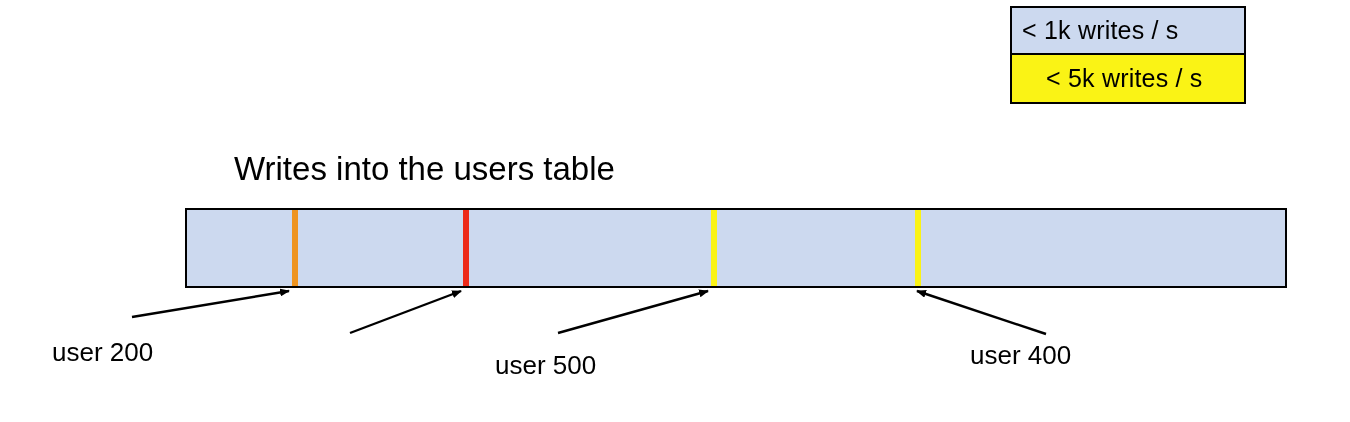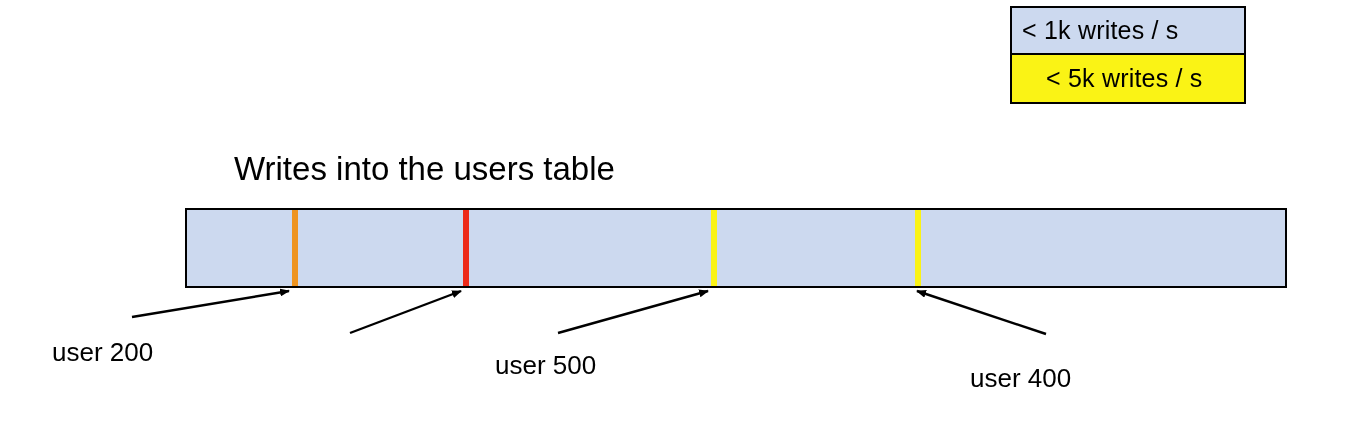--- a/index.html
+++ b/index.html
@@ -128,15 +128,15 @@
       </marker>
     </defs>
     <line x1="132" y1="317" x2="289" y2="291" stroke="#000000" stroke-width="2.4" marker-end="url(#ah)"></line>
     <line x1="350" y1="333" x2="461" y2="291" stroke="#000000" stroke-width="2.4" marker-end="url(#ah)"></line>
     <line x1="558" y1="333" x2="708" y2="291" stroke="#000000" stroke-width="2.4" marker-end="url(#ah)"></line>
     <line x1="1046" y1="334" x2="917" y2="291" stroke="#000000" stroke-width="2.4" marker-end="url(#ah)"></line>
   </svg>
 
   <div class="callout-label" style="left:52px;  top:339px;">user 200</div>
   <div class="callout-label" style="left:495px; top:352px;">user 500</div>
-  <div class="callout-label" style="left:970px; top:365px;">user 400</div>
+  <div class="callout-label" style="left:970px; top:342px;">user 400</div>
 
 </div>
 
 </body></html>

